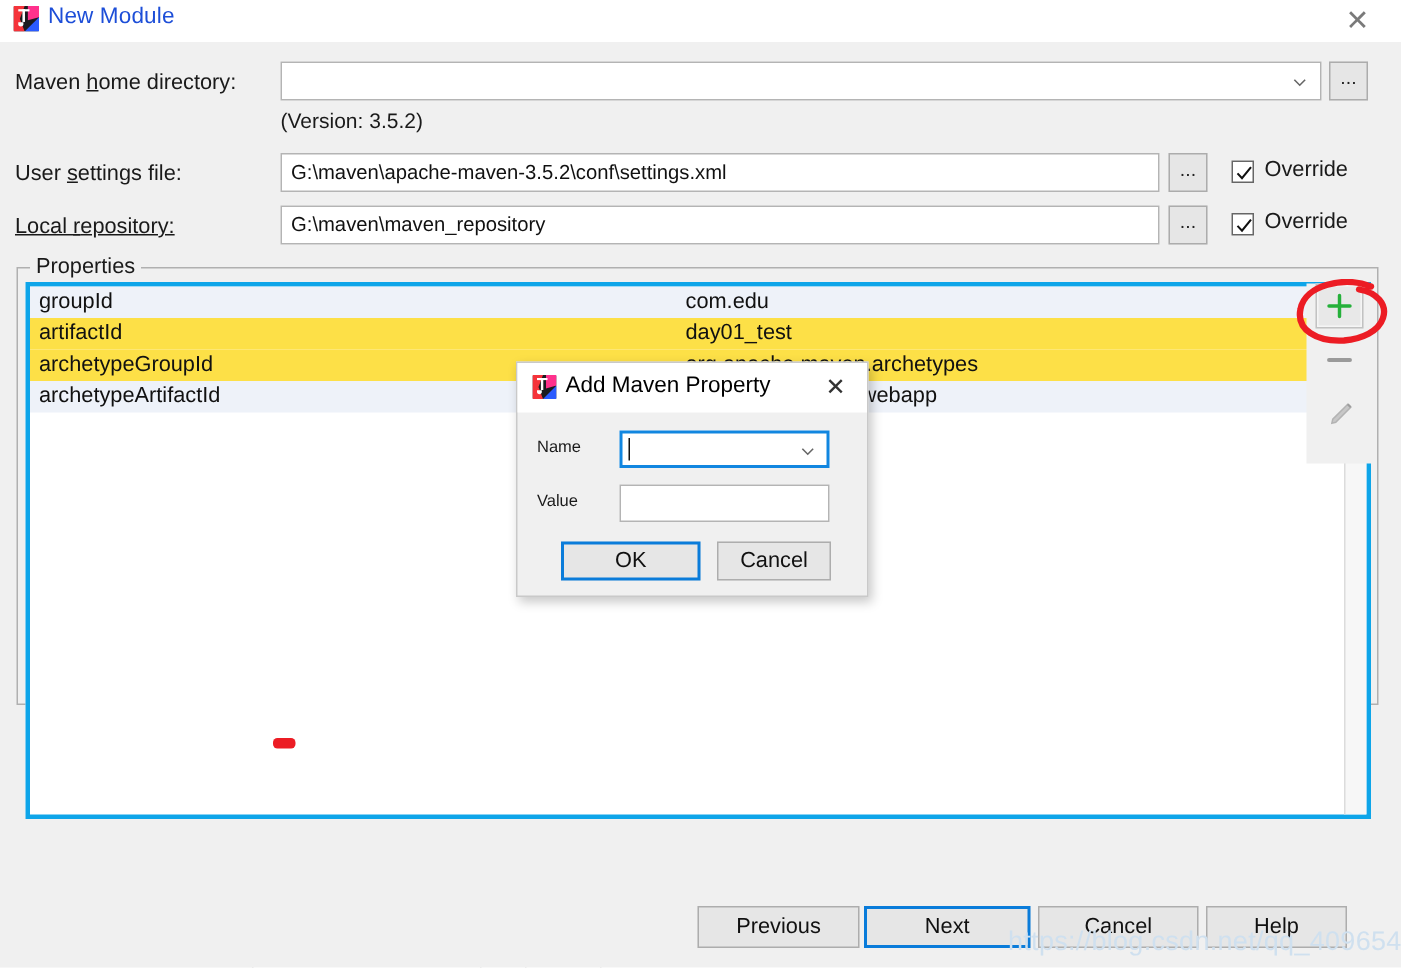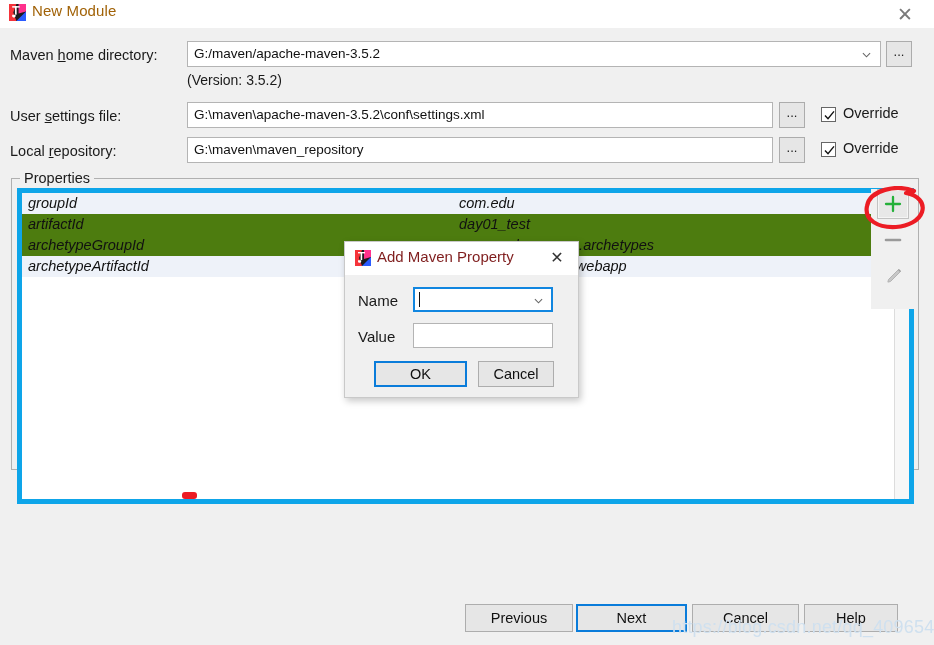--- a/index.html
+++ b/index.html
@@ -37,21 +37,21 @@
   .ij-icon {
     position: absolute;
     width: 17px;
     height: 17px;
   }
   #title-icon { left: 9px; top: 4px; }
   #title-text {
     position: absolute;
     left: 32px; top: 2px;
     font-size: 15px;
-    color: #a16207;
+    color: #1d4ed8;
     letter-spacing: .1px;
   }
   #title-close {
     position: absolute;
     right: 16px; top: 2px;
     width: 26px; height: 24px;
     color: #7a7a7a;
     font-size: 19px;
     line-height: 24px;
     text-align: center;
@@ -134,37 +134,36 @@
     left: 20px; top: 170px;
     background: #f0f0f0;
     padding: 0 4px;
     font-size: 14.5px;
     color: #1a1a1a;
   }
   #props-table-wrap {
     position: absolute;
     left: 17px; top: 188px;
     width: 897px;
-    height: 316px;
-    box-sizing: border-box;
-    border: 5px solid #0ea5e9;
+    height: 358px;
+    box-sizing: border-box;
+    border: 3px solid #0ea5e9;
     background: #ffffff;
     overflow: hidden;
-    font-style: italic;
   }
   .prop-row {
     position: relative;
     height: 21px;
     line-height: 21px;
     font-size: 14.5px;
     color: #111;
     white-space: nowrap;
   }
   .prop-row.odd { background: #eef2f9; }
-  .prop-row.even { background: #4d7c0f; }
+  .prop-row.even { background: #fde047; }
   .prop-key {
     position: absolute;
     left: 6px; top: 0;
   }
   .prop-val {
     position: absolute;
     left: 437px; top: 0;
   }
 
   
@@ -297,37 +296,37 @@
     position: absolute;
     left: 0; top: 0;
     width: 233px; height: 33px;
     background: #ffffff;
   }
   #mp-icon { position: absolute; left: 10px; top: 8px; width: 16px; height: 16px; }
   #mp-title {
     position: absolute;
     left: 32px; top: 6px;
     font-size: 15px;
-    color: #7f1d1d;
+    color: #000000;
     white-space: nowrap;
   }
   #mp-close {
     position: absolute;
     right: 10px; top: 5px;
     width: 22px; height: 22px;
     line-height: 22px;
     text-align: center;
     font-size: 16px;
     color: #333;
     font-family: "DejaVu Sans", sans-serif;
     cursor: default;
   }
   .mp-label {
     position: absolute;
-    font-size: 15px;
+    font-size: 11px;
     color: #1a1a1a;
   }
   #mp-name-field {
     position: absolute;
     left: 68px; top: 45px;
     width: 140px; height: 25px;
     box-sizing: border-box;
     background: #ffffff;
     border: 2px solid #1186e0;
   }
@@ -388,41 +387,40 @@
       <rect x="3" y="2" width="7" height="1.4" fill="#fff"></rect>
       <rect x="5.6" y="2" width="1.6" height="8" fill="#fff"></rect>
       <path d="M3 10.2h3.2v1.2c0 .9-.7 1.4-1.6 1.4-.9 0-1.6-.5-1.6-1.4z" fill="#fff"></path>
     </svg>
     <div id="title-text">New Module</div>
     <div id="title-close">✕</div>
   </div>
 
   <div class="form-label" style="left:10px; top:47px;">Maven <u>h</u>ome directory:</div>
   <div class="textfield" style="left:187px; top:41px; width:694px;">
-    <span>G:/maven/apache-maven-3.5.2</span>
     <svg class="combo-arrow" style="right:9px; top:10px;" viewBox="0 0 10 6">
       <path d="M1 1l4 4 4-4" stroke="#666" stroke-width="1.2" fill="none"></path>
     </svg>
   </div>
   <div class="btn-ellipsis" style="left:886px; top:41px;">...</div>
   <div class="sub-note" style="left:187px; top:72px;">(Version: 3.5.2)</div>
 
   <div class="form-label" style="left:10px; top:108px;">User <u>s</u>ettings file:</div>
   <div class="textfield" style="left:187px; top:102px; width:586px;">
     <span>G:\maven\apache-maven-3.5.2\conf\settings.xml</span>
   </div>
   <div class="btn-ellipsis" style="left:779px; top:102px;">...</div>
   <div class="cbox" style="left:821px; top:107px;">
     <svg width="13" height="13" viewBox="0 0 13 13">
       <path d="M2 6.6l3 3.2L11 2.4" stroke="#111" stroke-width="1.4" fill="none"></path>
     </svg>
   </div>
   <div class="cbox-label" style="left:843px; top:105px;">Override</div>
 
-  <div class="form-label" style="left:10px; top:143px;">Local <u>r</u>epository:</div>
+  <div class="form-label" style="left:10px; top:143px;text-decoration:underline;">Local <u>r</u>epository:</div>
   <div class="textfield" style="left:187px; top:137px; width:586px;">
     <span>G:\maven\maven_repository</span>
   </div>
   <div class="btn-ellipsis" style="left:779px; top:137px;">...</div>
   <div class="cbox" style="left:821px; top:142px;">
     <svg width="13" height="13" viewBox="0 0 13 13">
       <path d="M2 6.6l3 3.2L11 2.4" stroke="#111" stroke-width="1.4" fill="none"></path>
     </svg>
   </div>
   <div class="cbox-label" style="left:843px; top:140px;">Override</div>

